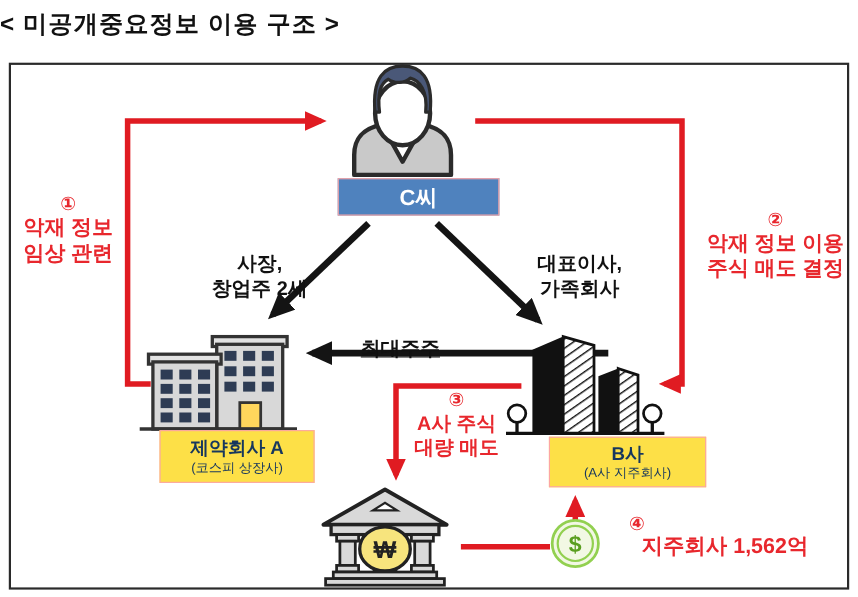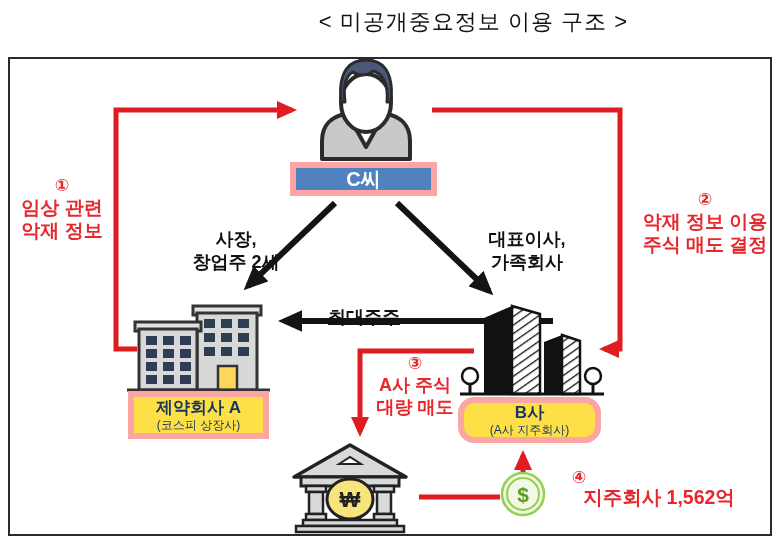--- a/index.html
+++ b/index.html
@@ -2,52 +2,52 @@
 <html><head>
 <meta charset="utf-8">
 <style>
   html,body{margin:0;padding:0;background:#ffffff;}
   #stage{
     position:relative;width:780px;height:543px;background:#ffffff;
     font-family:"Liberation Sans","DejaVu Sans",sans-serif;overflow:hidden;
   }
   .abs{position:absolute;}
   #title{
-    top:7px;left:0;width:628px;text-align:right;
-    font-size:22px;font-weight:normal;color:#111;letter-spacing:1px;
+    top:7px;left:0;width:628px;text-align:left;
+    font-size:22px;font-weight:bold;color:#111;letter-spacing:1px;
   }
   #frame{
     left:8px;top:57px;width:760px;height:475px;
     border:2px solid #2a2a2a;background:#ffffff;
   }
   svg.layer{position:absolute;left:0;top:0;width:780px;height:543px;}
   .red-line{stroke:#e01b22;stroke-width:5;fill:none;}
   .blk-line{stroke:#141414;stroke-width:6;fill:none;}
   .name-label{
     display:flex;align-items:center;justify-content:center;flex-direction:column;
-    background:#4f82be;border:6px solid #fca5a5;box-sizing:border-box;
+    background:#4f82be;border:1px solid #fca5a5;box-sizing:border-box;margin-left:17px;
   }
   .company-label{background:#fde047;}
   .actor-text{color:#ffffff;font-weight:bold;font-size:20px;}
   .company-name{color:#17375e;font-weight:bold;font-size:17px;line-height:20px;}
   .company-sub{color:#17375e;font-weight:normal;font-size:12px;line-height:14px;}
   .red-text{color:#e8272d;font-weight:bold;text-align:center;}
   .black-text{color:#111;font-weight:bold;text-align:center;margin-top:16px;}
   .step-num{font-size:17px;line-height:20px;}
   #step1-text{left:8px;top:176px;width:108px;font-size:19px;line-height:23px;}
   #step2-text{left:631px;top:190px;width:148px;font-size:19px;line-height:23px;}
   #ceo-text{left:170px;top:212px;width:132px;font-size:18px;line-height:23px;}
   #owner-text{left:471px;top:212px;width:112px;font-size:18px;line-height:23px;}
   #major-label{left:303px;top:289px;width:122px;font-size:18px;text-decoration:underline;}
   #step3-text{left:362px;top:354px;width:106px;font-size:18px;line-height:22px;}
   #step4-num{left:564px;top:467px;width:30px;font-size:17px;text-align:center;}
   #step4-text{left:540px;top:486px;width:238px;font-size:19.5px;line-height:22px;}
   #actor-label{left:290px;top:162px;width:147px;height:34px;}
   #pharma-label{left:128px;top:391px;width:141px;height:48px;}
-  #holding-label{left:458px;top:397px;width:143px;height:46px;border-radius:16px;}
+  #holding-label{left:482px;top:397px;width:143px;height:46px;}
 </style>
 </head>
 <body>
 
 <div id="stage">
 
   <div class="abs" id="title">&lt;  미공개중요정보  이용  구조  &gt;</div>
 
   <div class="abs" id="frame"></div>
 
@@ -186,22 +186,22 @@
     <span class="company-sub">(코스피 상장사)</span>
   </div>
 
   <div class="abs name-label company-label" id="holding-label">
     <span class="company-name">B사</span>
     <span class="company-sub">(A사 지주회사)</span>
   </div>
 
   <div class="abs red-text" id="step1-text">
     <div class="step-num">①</div>
+    <div>악재 정보</div>
     <div>임상 관련</div>
-    <div>악재 정보</div>
   </div>
 
   <div class="abs red-text" id="step2-text">
     <div class="step-num">②</div>
     <div>악재 정보 이용</div>
     <div>주식 매도 결정</div>
   </div>
 
   <div class="abs red-text" id="step3-text">
     <div class="step-num">③</div>

